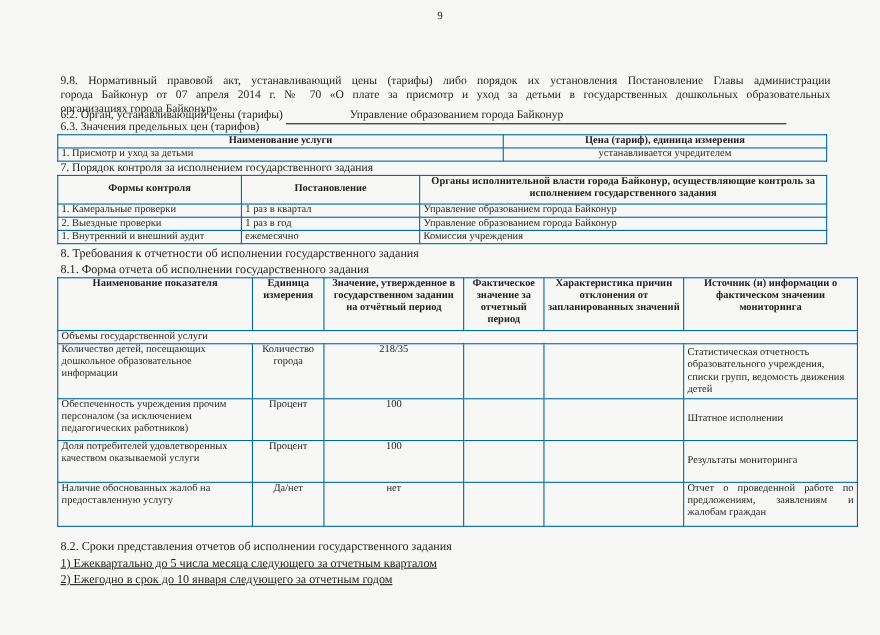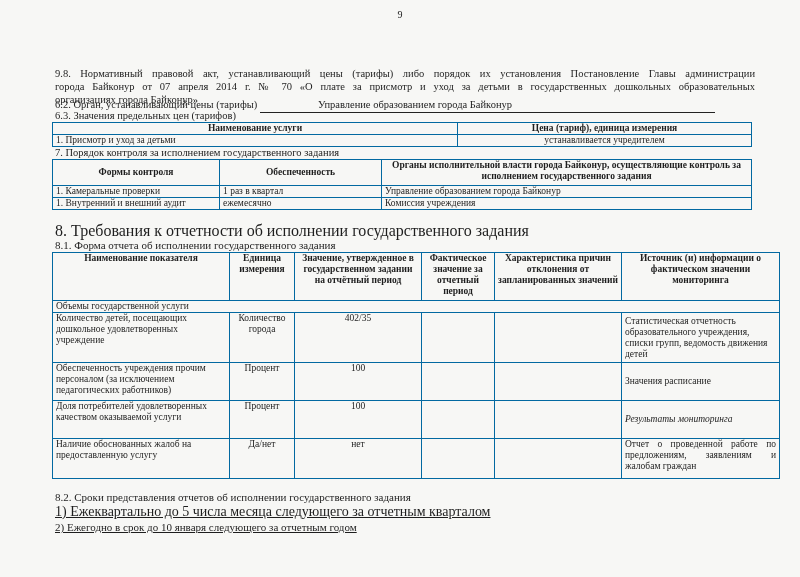--- a/index.html
+++ b/index.html
@@ -47,82 +47,87 @@
       </tr>
 </tbody>
   </table>
 
 <div class="p" style="top:147px;">7. Порядок контроля за исполнением государственного задания</div>
 
 <table style="top:159px;left:52px;width:700px;">
   <tbody>
       <tr style="height:26px;padding-left:45px;">
     <th style="width:160px;vertical-align:middle;">Формы контроля</th>
-    <th style="width:155px;vertical-align:middle;">Обеспеченность</th>
+    <th style="width:155px;vertical-align:middle;">Постановление</th>
     <th>Органы исполнительной власти города Байконур, осуществляющие контроль за исполнением государственного задания</th>
       </tr>
   <tr>
         <td>1. Камеральные проверки</td>
         <td>1 раз в квартал</td>
+        <td>Управление образованием города Байконур</td>
+      </tr>
+  <tr>
+        <td>2. Выездные проверки</td>
+        <td>1 раз в год</td>
         <td>Управление образованием города Байконур</td>
       </tr>
   <tr>
         <td>1. Внутренний и внешний аудит</td>
         <td>ежемесячно</td>
         <td>Комиссия учреждения</td>
       </tr>
 </tbody>
   </table>
 
-<div class="p" style="top:225px;font-size:16px;">8. Требования к отчетности об исполнении государственного задания</div>
+<div class="p" style="top:225px;font-size:11px;">8. Требования к отчетности об исполнении государственного задания</div>
 <div class="p" style="top:239px;font-size:11px;">8.1. Форма отчета об исполнении государственного задания</div>
 
 <table style="top:252px;left:52px;width:728px;">
   <tbody>
       <tr style="height:48px;">
     <th style="width:170px;">Наименование показателя</th>
     <th style="width:58px;">Единица измерения</th>
     <th style="width:120px;">Значение, утвержденное в государственном задании на  отчётный период</th>
     <th style="width:66px;">Фактическое значение за отчетный период</th>
     <th style="width:120px;">Характеристика причин отклонения от запланированных значений</th>
     <th>Источник (и) информации о фактическом значении мониторинга</th>
       </tr>
   <tr>
         <td colspan="6">Объемы государственной услуги</td>
       </tr>
   <tr style="height:50px;">
-    <td>Количество детей, посещающих дошкольное удовлетворенных учреждение</td>
+    <td>Количество детей, посещающих дошкольное образовательное информации</td>
     <td class="c">Количество города</td>
-    <td class="c">402/35</td>
+    <td class="c">218/35</td>
     <td></td>
     <td></td>
     <td style="vertical-align:middle;">Статистическая отчетность образовательного учреждения, списки групп, ведомость движения детей</td>
       </tr>
   <tr style="height:38px;">
     <td>Обеспеченность учреждения прочим персоналом (за исключением педагогических работников)</td>
     <td class="c">Процент</td>
     <td class="c">100</td>
     <td></td>
     <td></td>
-    <td style="vertical-align:middle;">Значения расписание</td>
+    <td style="vertical-align:middle;">Штатное исполнении</td>
       </tr>
   <tr style="height:38px;">
     <td>Доля потребителей удовлетворенных качеством оказываемой услуги</td>
     <td class="c">Процент</td>
     <td class="c">100</td>
     <td></td>
     <td></td>
-    <td style="vertical-align:middle;font-style:italic;">Результаты мониторинга</td>
+    <td style="vertical-align:middle;">Результаты мониторинга</td>
       </tr>
   <tr style="height:40px;">
     <td>Наличие обоснованных жалоб на предоставленную услугу</td>
     <td class="c">Да/нет</td>
     <td class="c">нет</td>
     <td></td>
     <td></td>
     <td style="text-align:justify;">Отчет о проведенной работе по предложениям, заявлениям и жалобам граждан</td>
       </tr>
 </tbody>
   </table>
 
 <div class="p" style="top:491px;font-size:11px;">8.2. Сроки представления отчетов об исполнении государственного задания</div>
-<div class="p u" style="top:506px;font-size:14px;">1) Ежеквартально до 5 числа месяца следующего за отчетным кварталом</div>
+<div class="p u" style="top:506px;font-size:11px;">1) Ежеквартально до 5 числа месяца следующего за отчетным кварталом</div>
 <div class="p u" style="top:521px;font-size:11px;">2) Ежегодно в срок до 10 января следующего за отчетным годом</div>
 
 </body></html>

